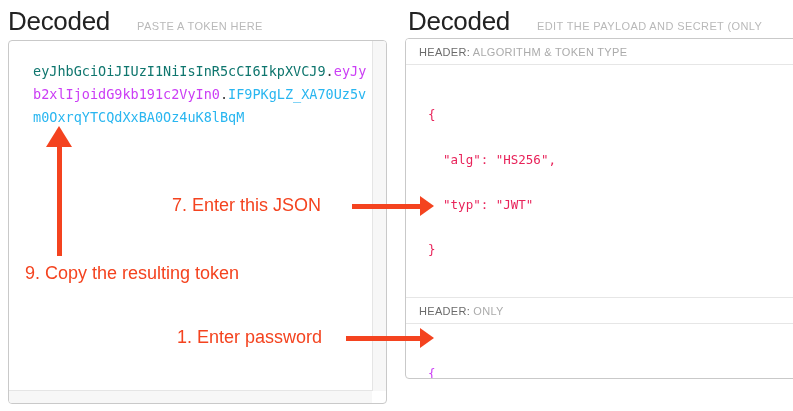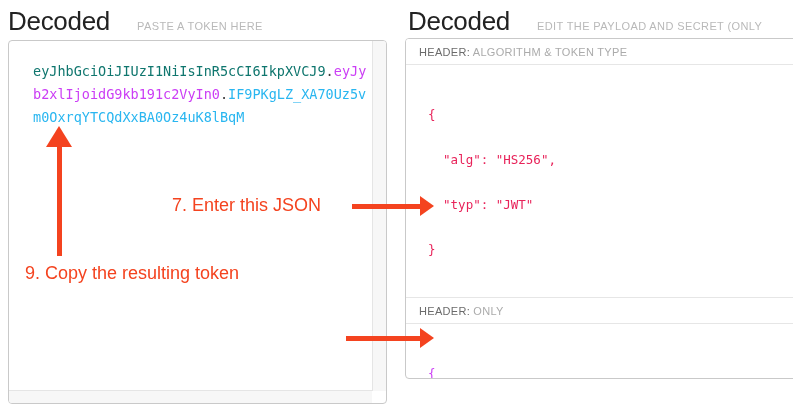--- a/index.html
+++ b/index.html
@@ -94,16 +94,17 @@
   </div>
 
   <div class="head-up"></div>
   <div class="shaft-v"></div>
   <div class="ann-text" style="left:25px; top:263px;">9. Copy the resulting token</div>
 
   <div class="ann-text" style="left:172px; top:195px;">7. Enter this JSON</div>
   <div class="shaft-h" style="left:352px; top:204px; width:68px;"></div>
   <div class="head-right" style="left:420px; top:196px;"></div>
 
+  <div class="ann-text" style="left:177px; top:327px;">1. Enter password</div>
   <div class="shaft-h" style="left:346px; top:336px; width:74px;"></div>
   <div class="head-right" style="left:420px; top:328px;"></div>
 
 </div>
 
 </body></html>

